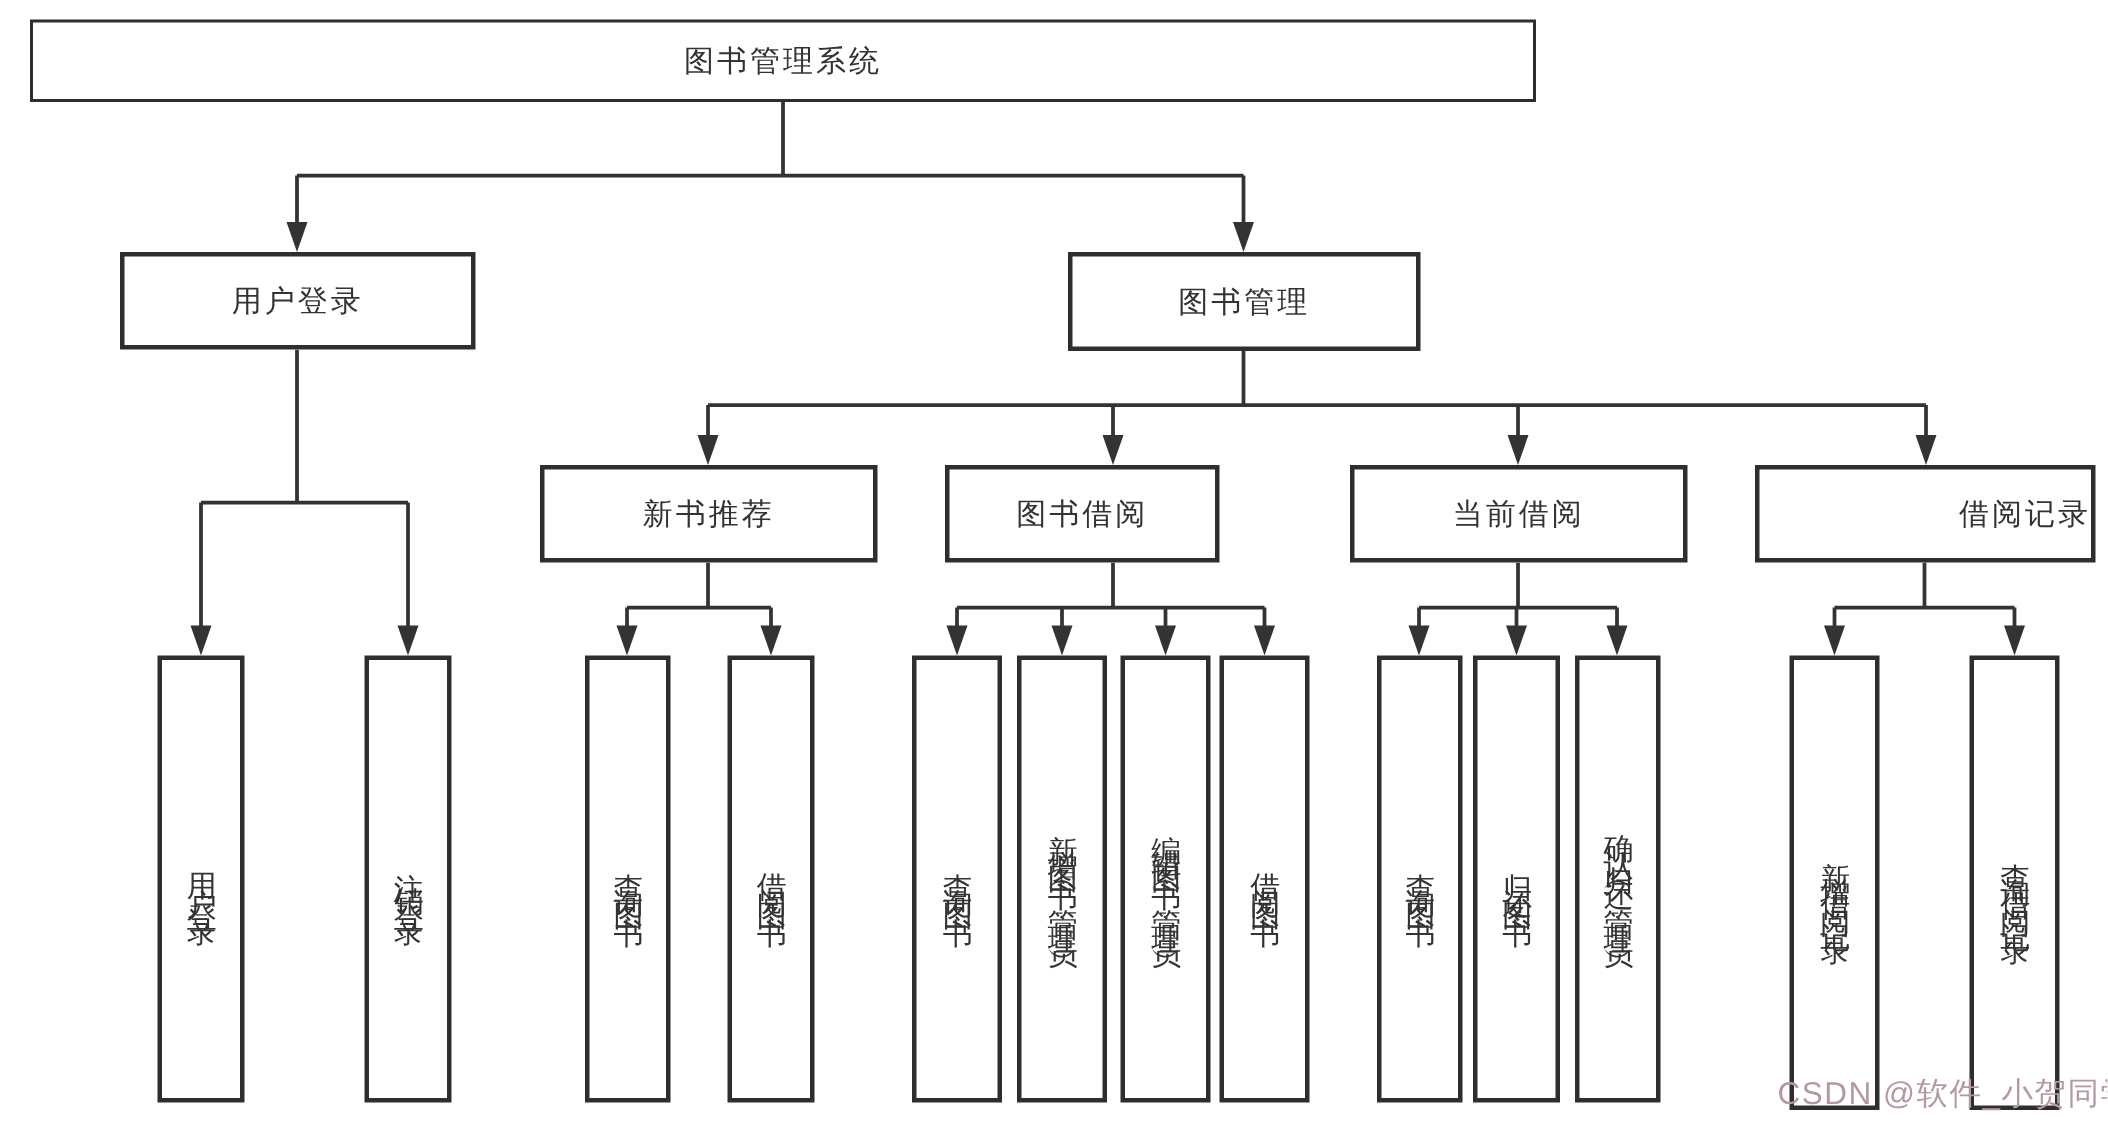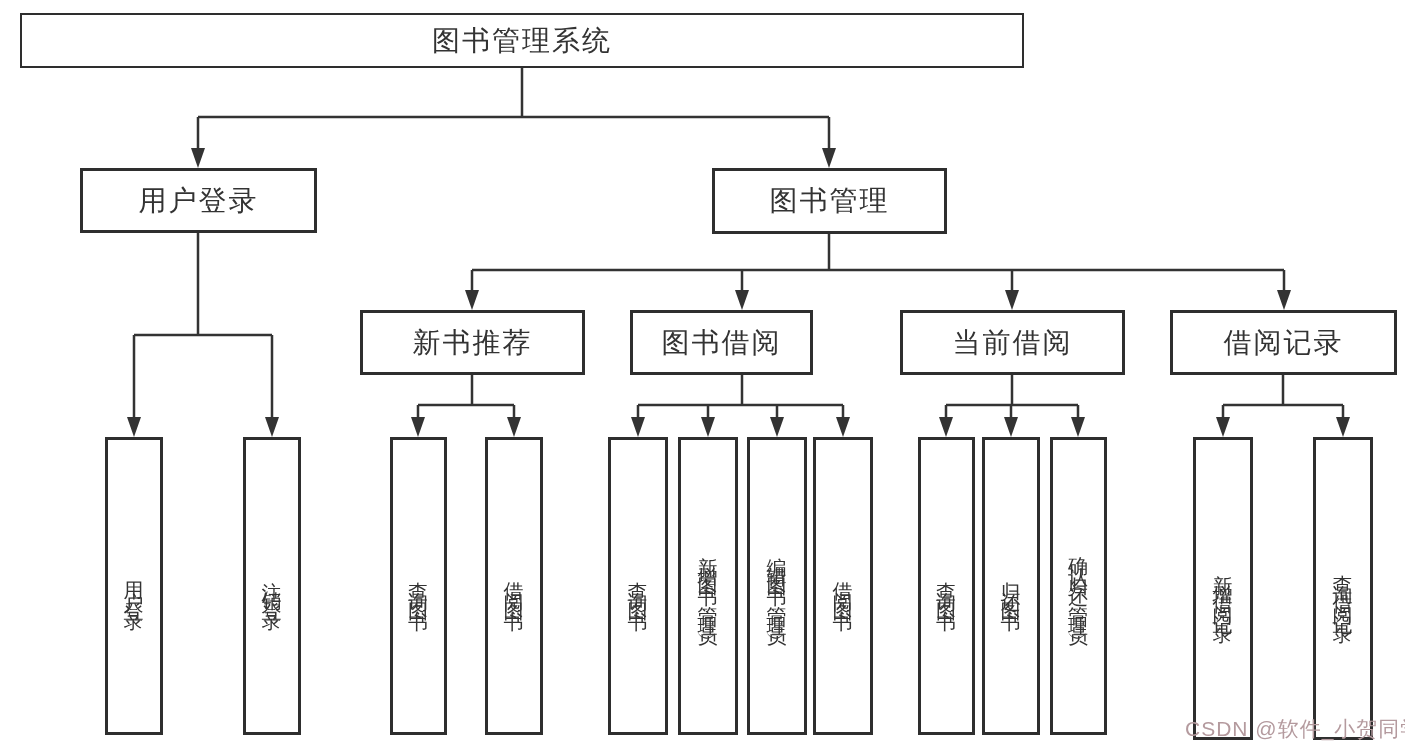--- a/index.html
+++ b/index.html
@@ -7,28 +7,28 @@
     position:relative;width:1405px;height:747px;background:#ffffff;
     font-family:"Liberation Sans","DejaVu Sans",sans-serif;overflow:hidden;
   }
   .stage *{box-sizing:border-box;}
   svg.wires{position:absolute;left:0;top:0;width:1405px;height:747px;}
   .box{
     position:absolute;background:#ffffff;border:3px solid #2e2e2e;
     display:flex;align-items:center;justify-content:center;
     color:#333333;
   }
-  .lvl span{font-size:28px;letter-spacing:2px;white-space:nowrap;}
+  .lvl span{font-size:20px;letter-spacing:2px;white-space:nowrap;}
   #b-root{left:20px;top:13px;width:1004px;height:55px;border-width:2.5px;}
   #b-user-login{left:80px;top:168px;width:237px;height:65px;}
   #b-book-mgmt{left:712px;top:168px;width:235px;height:66px;}
   #b-new-rec{left:360px;top:310px;width:225px;height:65px;}
   #b-borrow{left:630px;top:310px;width:183px;height:65px;}
   #b-current{left:900px;top:310px;width:225px;height:65px;}
-  #b-records{left:1170px;top:310px;width:227px;height:65px;}
+  #b-records{left:1170px;top:310px;width:227px;height:65px;justify-content:flex-end;}
   .leaf{top:437px;height:298px;width:58px;}
   .vtext{
     writing-mode:vertical-rl;text-orientation:mixed;
     font-size:20px;line-height:1.0;letter-spacing:10px;color:#333333;
     white-space:nowrap;
   }
   #lf1{left:105px;} #lf2{left:243px;}
   #lf3{left:390px;width:57px;} #lf4{left:485px;}
   #lf5{left:608px;width:60px;} #lf6{left:678px;width:60px;}
   #lf7{left:747px;width:60px;} #lf8{left:813px;width:60px;}

